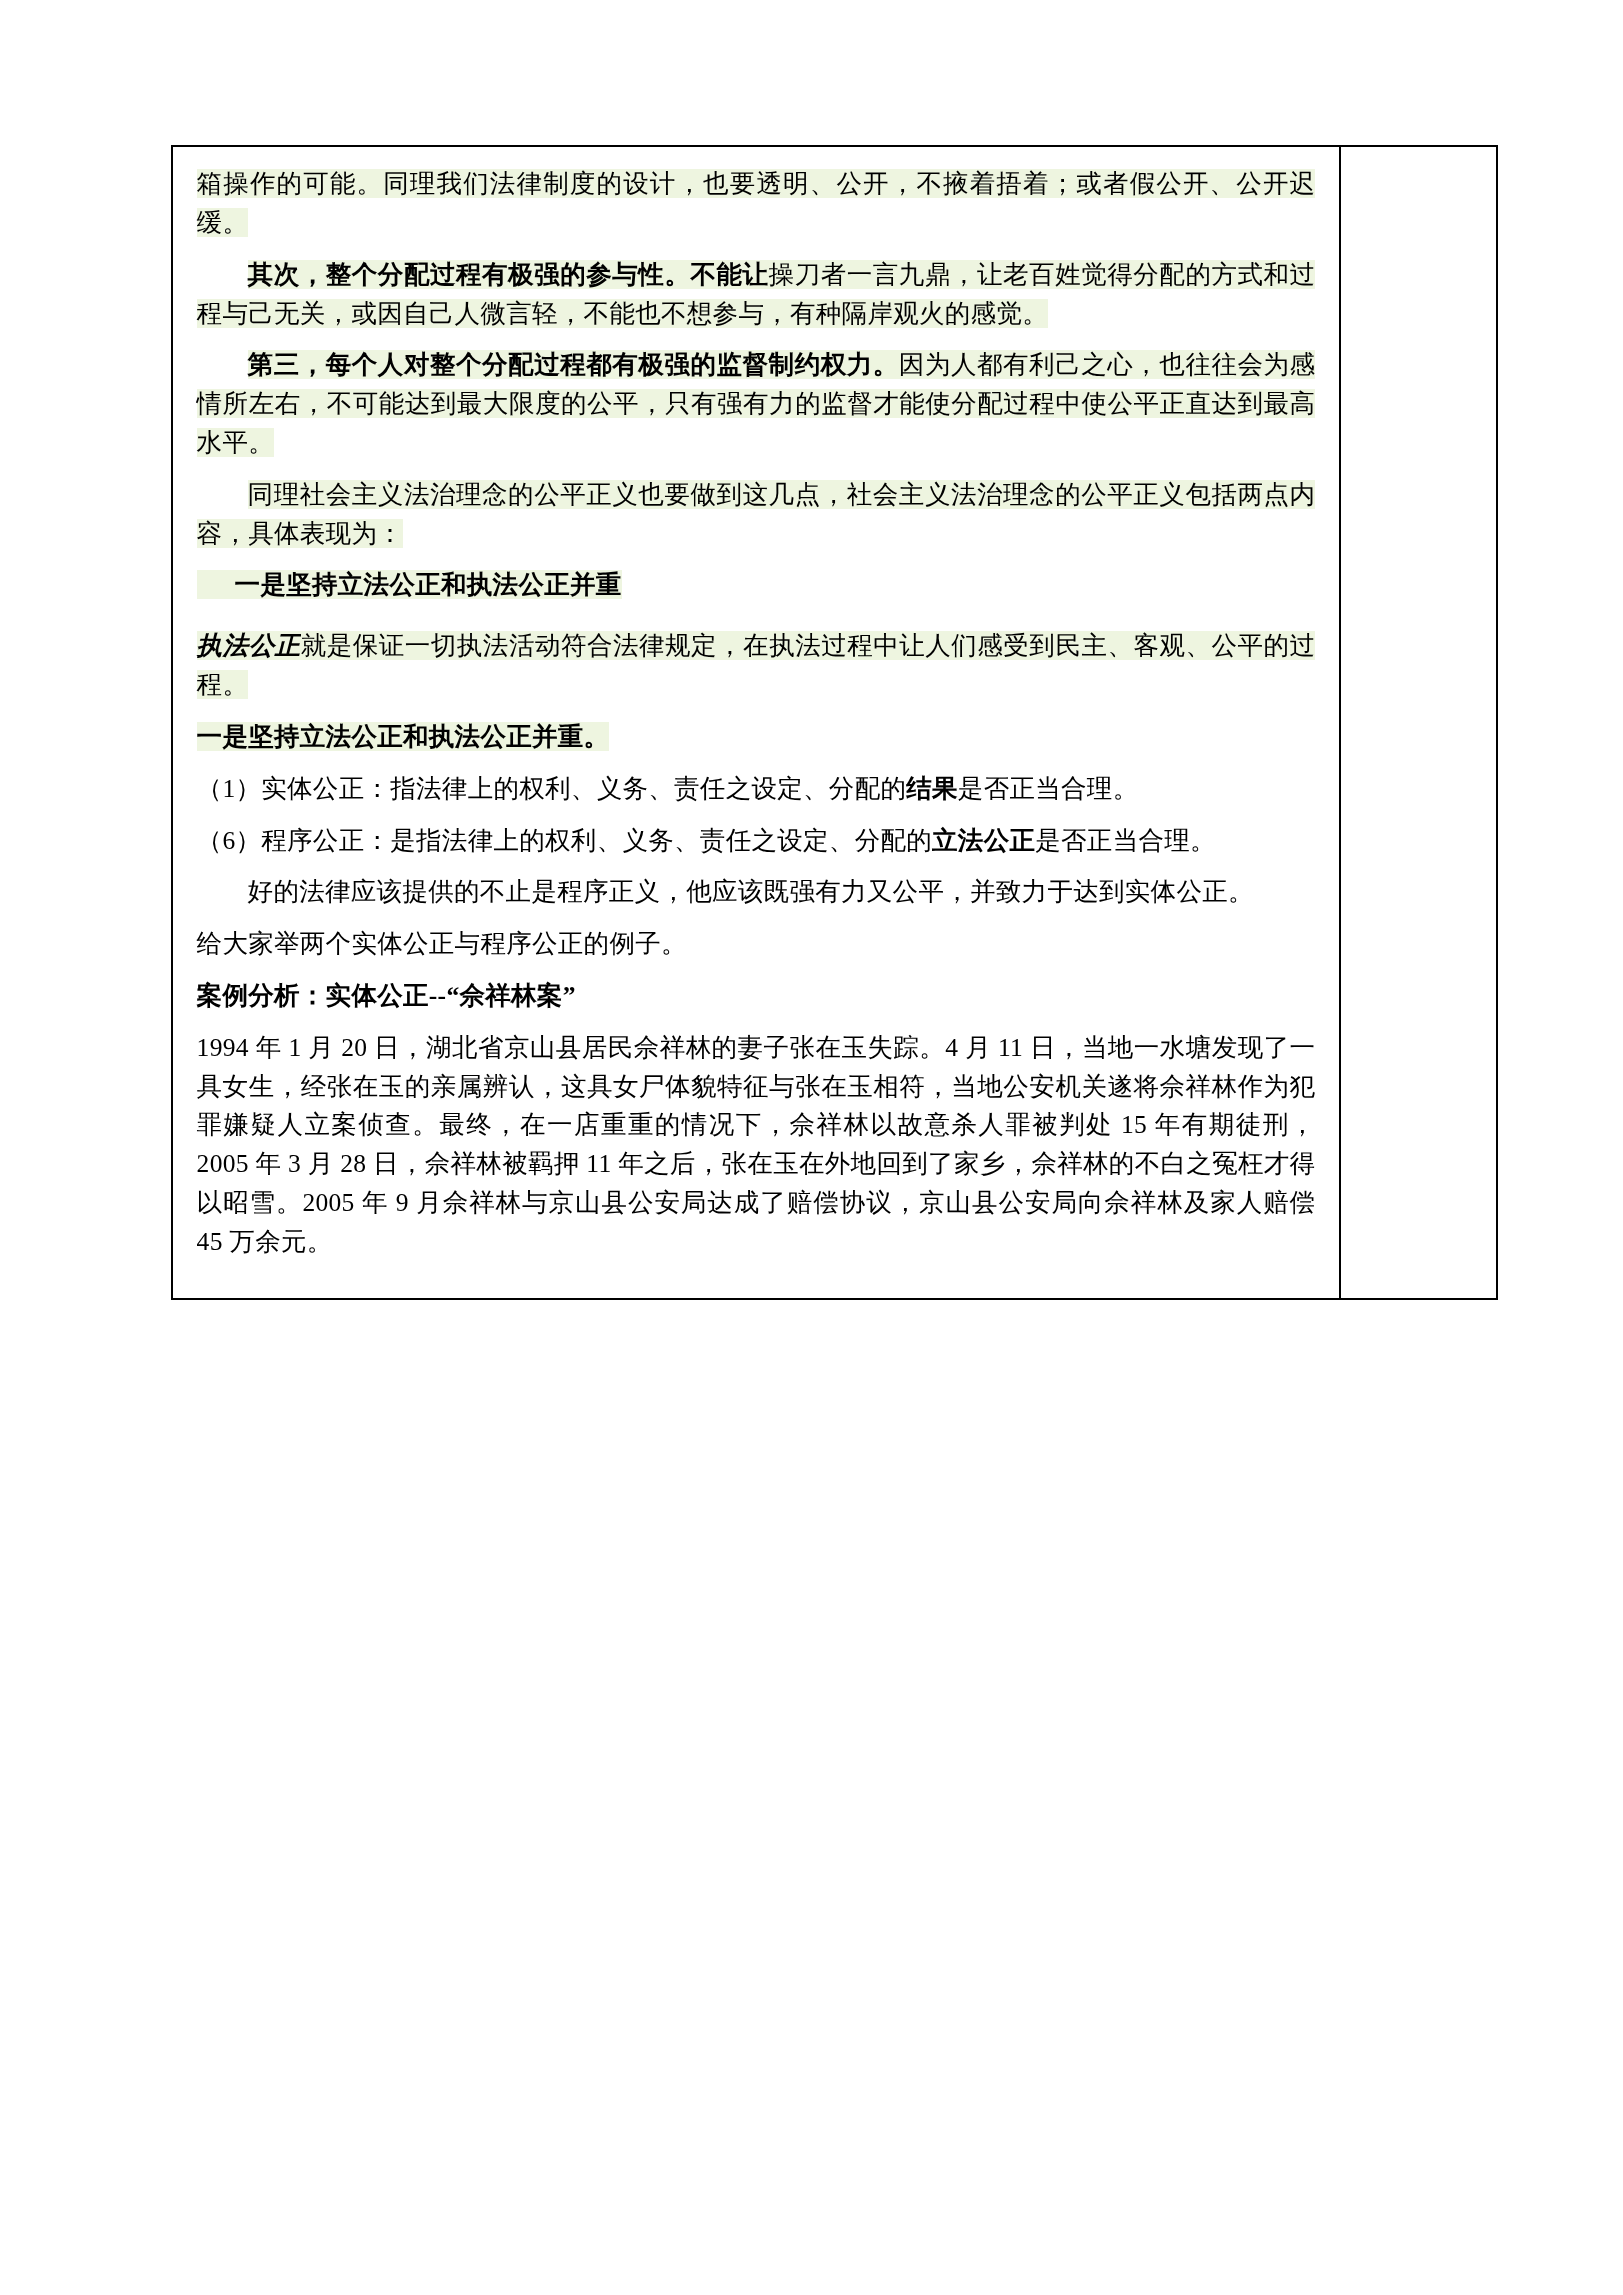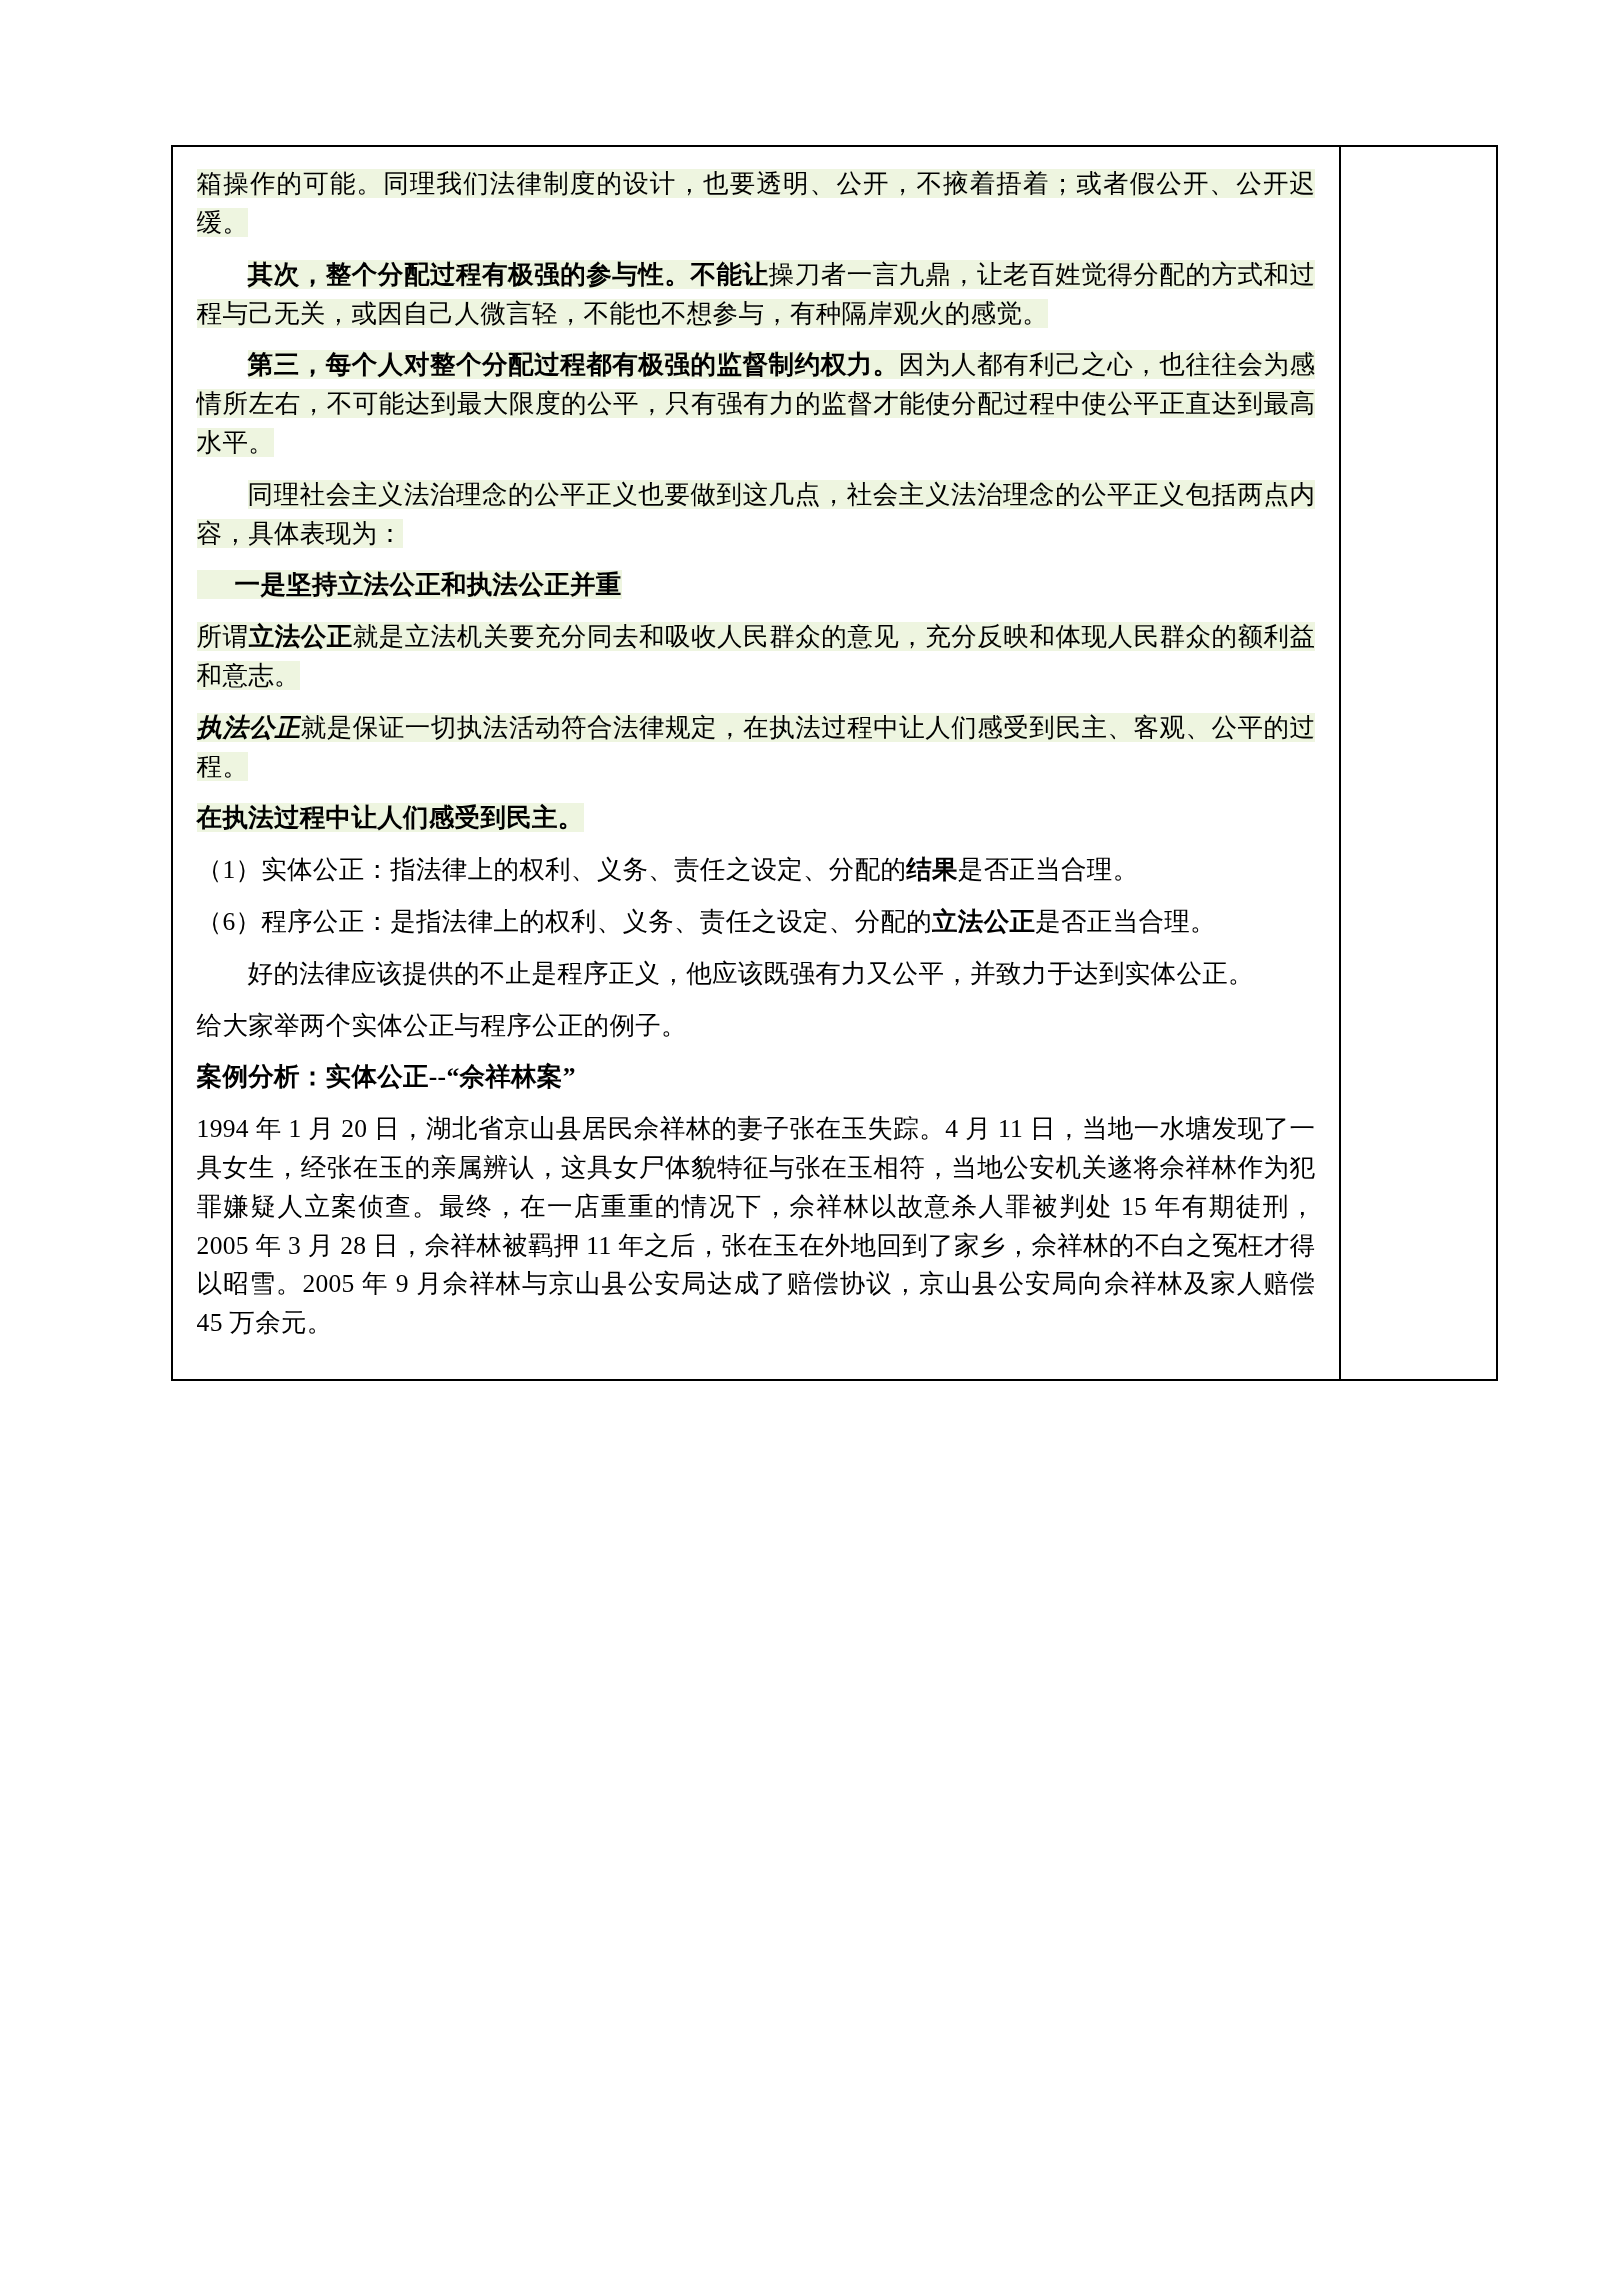--- a/index.html
+++ b/index.html
@@ -65,25 +65,24 @@
           <p><span class="hl">箱操作的可能。同理我们法律制度的设计，也要透明、公开，不掖着捂着；或者假公开、公开迟缓。</span></p>
           <div class="spacer-sm"></div>
           <p class="indent"><span class="hl" style="font-weight: bold;">其次，整个分配过程有极强的参与性。不能让</span><span class="hl">操刀者一言九鼎，让老百姓觉得分配的方式和过程与己无关，或因自己人微言轻，不能也不想参与，有种隔岸观火的感觉。</span></p>
           <div class="spacer-sm"></div>
           <p class="indent"><span class="hl" style="font-weight: bold;">第三，每个人对整个分配过程都有极强的监督制约权力。</span><span class="hl">因为人都有利己之心，也往往会为感情所左右，不可能达到最大限度的公平，只有强有力的监督才能使分配过程中使公平正直达到最高水平。</span></p>
           <div class="spacer-sm"></div>
           <p class="indent"><span class="hl">同理社会主义法治理念的公平正义也要做到这几点，社会主义法治理念的公平正义包括两点内容，具体表现为：</span></p>
           <div class="spacer-sm"></div>
           <p><span class="hl" style="font-weight: bold; padding-left: 38px;">一是坚持立法公正和执法公正并重</span></p>
           <div class="spacer-sm"></div>
-          <p><span class="hl">所谓</span><span class="hl" style="font-weight: bold;">立法公正</span><span class="hl">就是立法机关要充分同去和吸收人民群众的意见，充分反映和体现人民群众的额利益和意志。</span></p>
           <div class="spacer-sm"></div>
           <p><span class="hl" style="font-weight: bold; font-style: italic;">执法公正</span><span class="hl">就是保证一切执法活动符合法律规定，在执法过程中让人们感受到民主、客观、公平的过程。</span></p>
           <div class="spacer-sm"></div>
-          <p><span class="hl" style="font-weight: bold;">在执法过程中让人们感受到民主。</span></p>
+          <p><span class="hl" style="font-weight: bold;">一是坚持立法公正和执法公正并重。</span></p>
           <div class="spacer-sm"></div>
           <p><span>（1）实体公正：指法律上的权利、义务、责任之设定、分配的</span><span style="font-weight: bold;">结果</span><span>是否正当合理。</span></p>
           <div class="spacer-sm"></div>
           <p><span>（6）程序公正：是指法律上的权利、义务、责任之设定、分配的</span><span style="font-weight: bold;">立法公正</span><span>是否正当合理。</span></p>
           <div class="spacer-sm"></div>
           <p class="indent"><span>好的法律应该提供的不止是程序正义，他应该既强有力又公平，并致力于达到实体公正。</span></p>
           <div class="spacer-sm"></div>
           <p><span>给大家举两个实体公正与程序公正的例子。</span></p>
           <div class="spacer-sm"></div>
           <p><span style="font-weight: bold;">案例分析：实体公正--“佘祥林案”</span></p>

